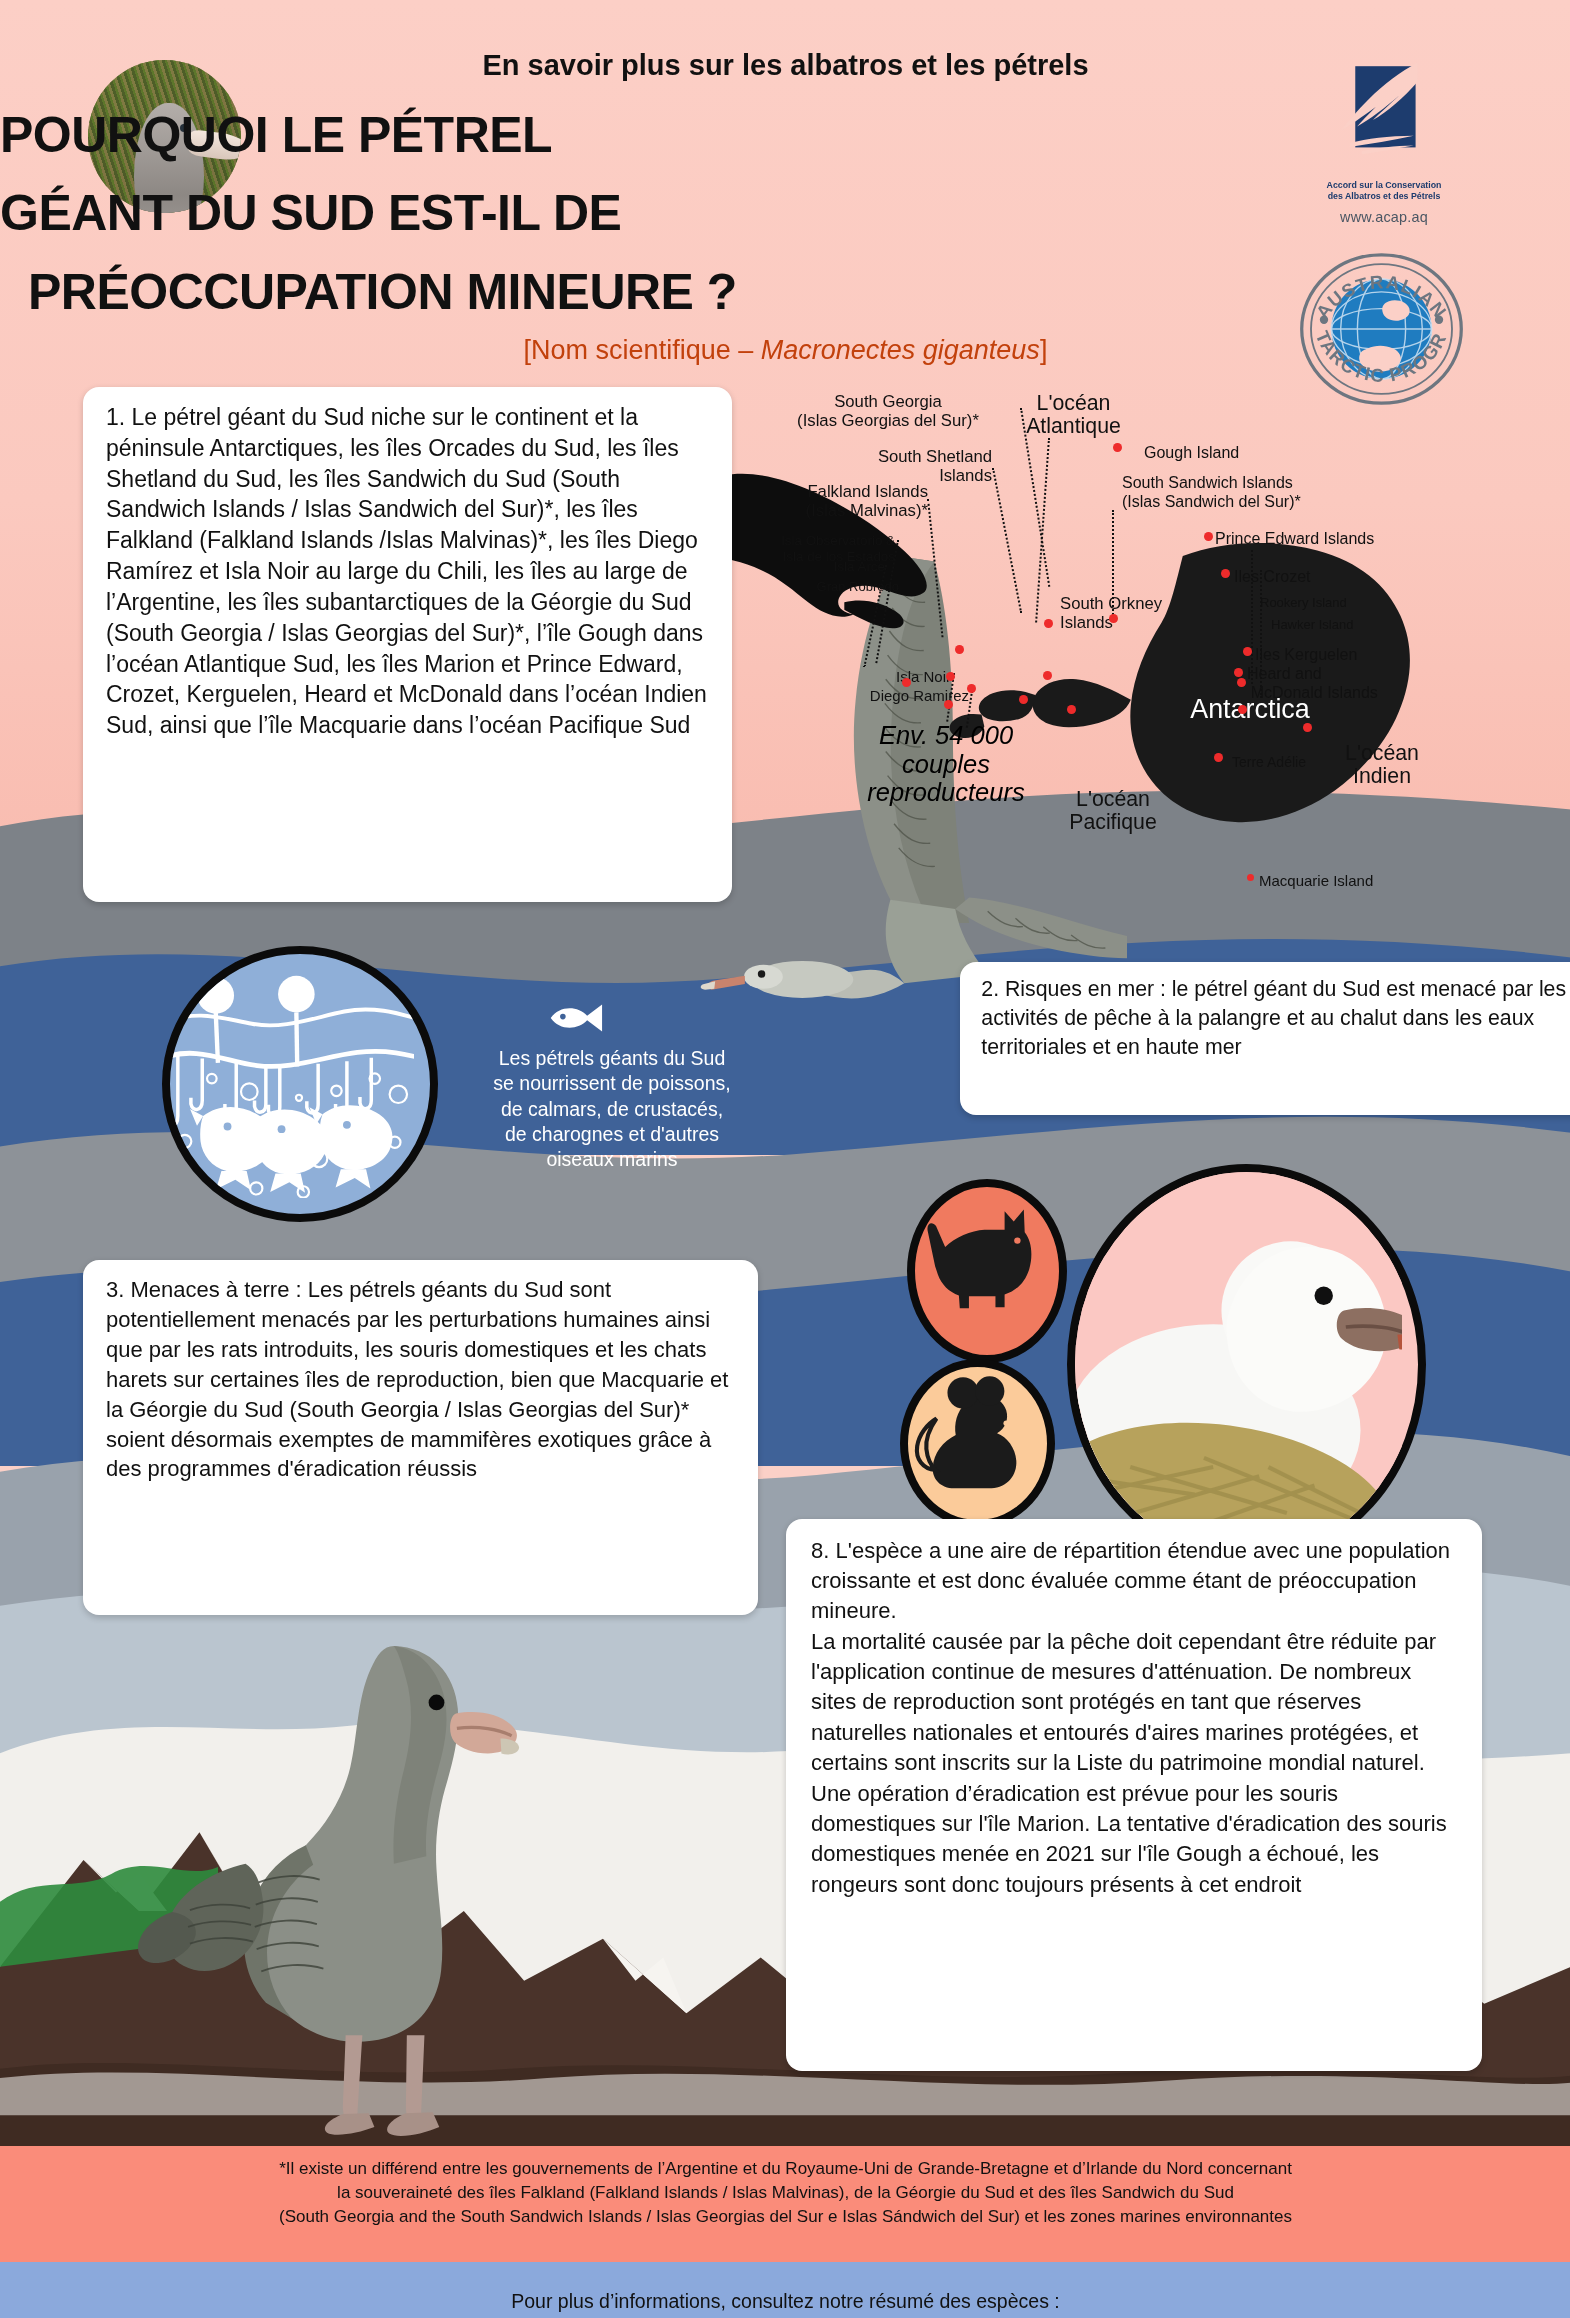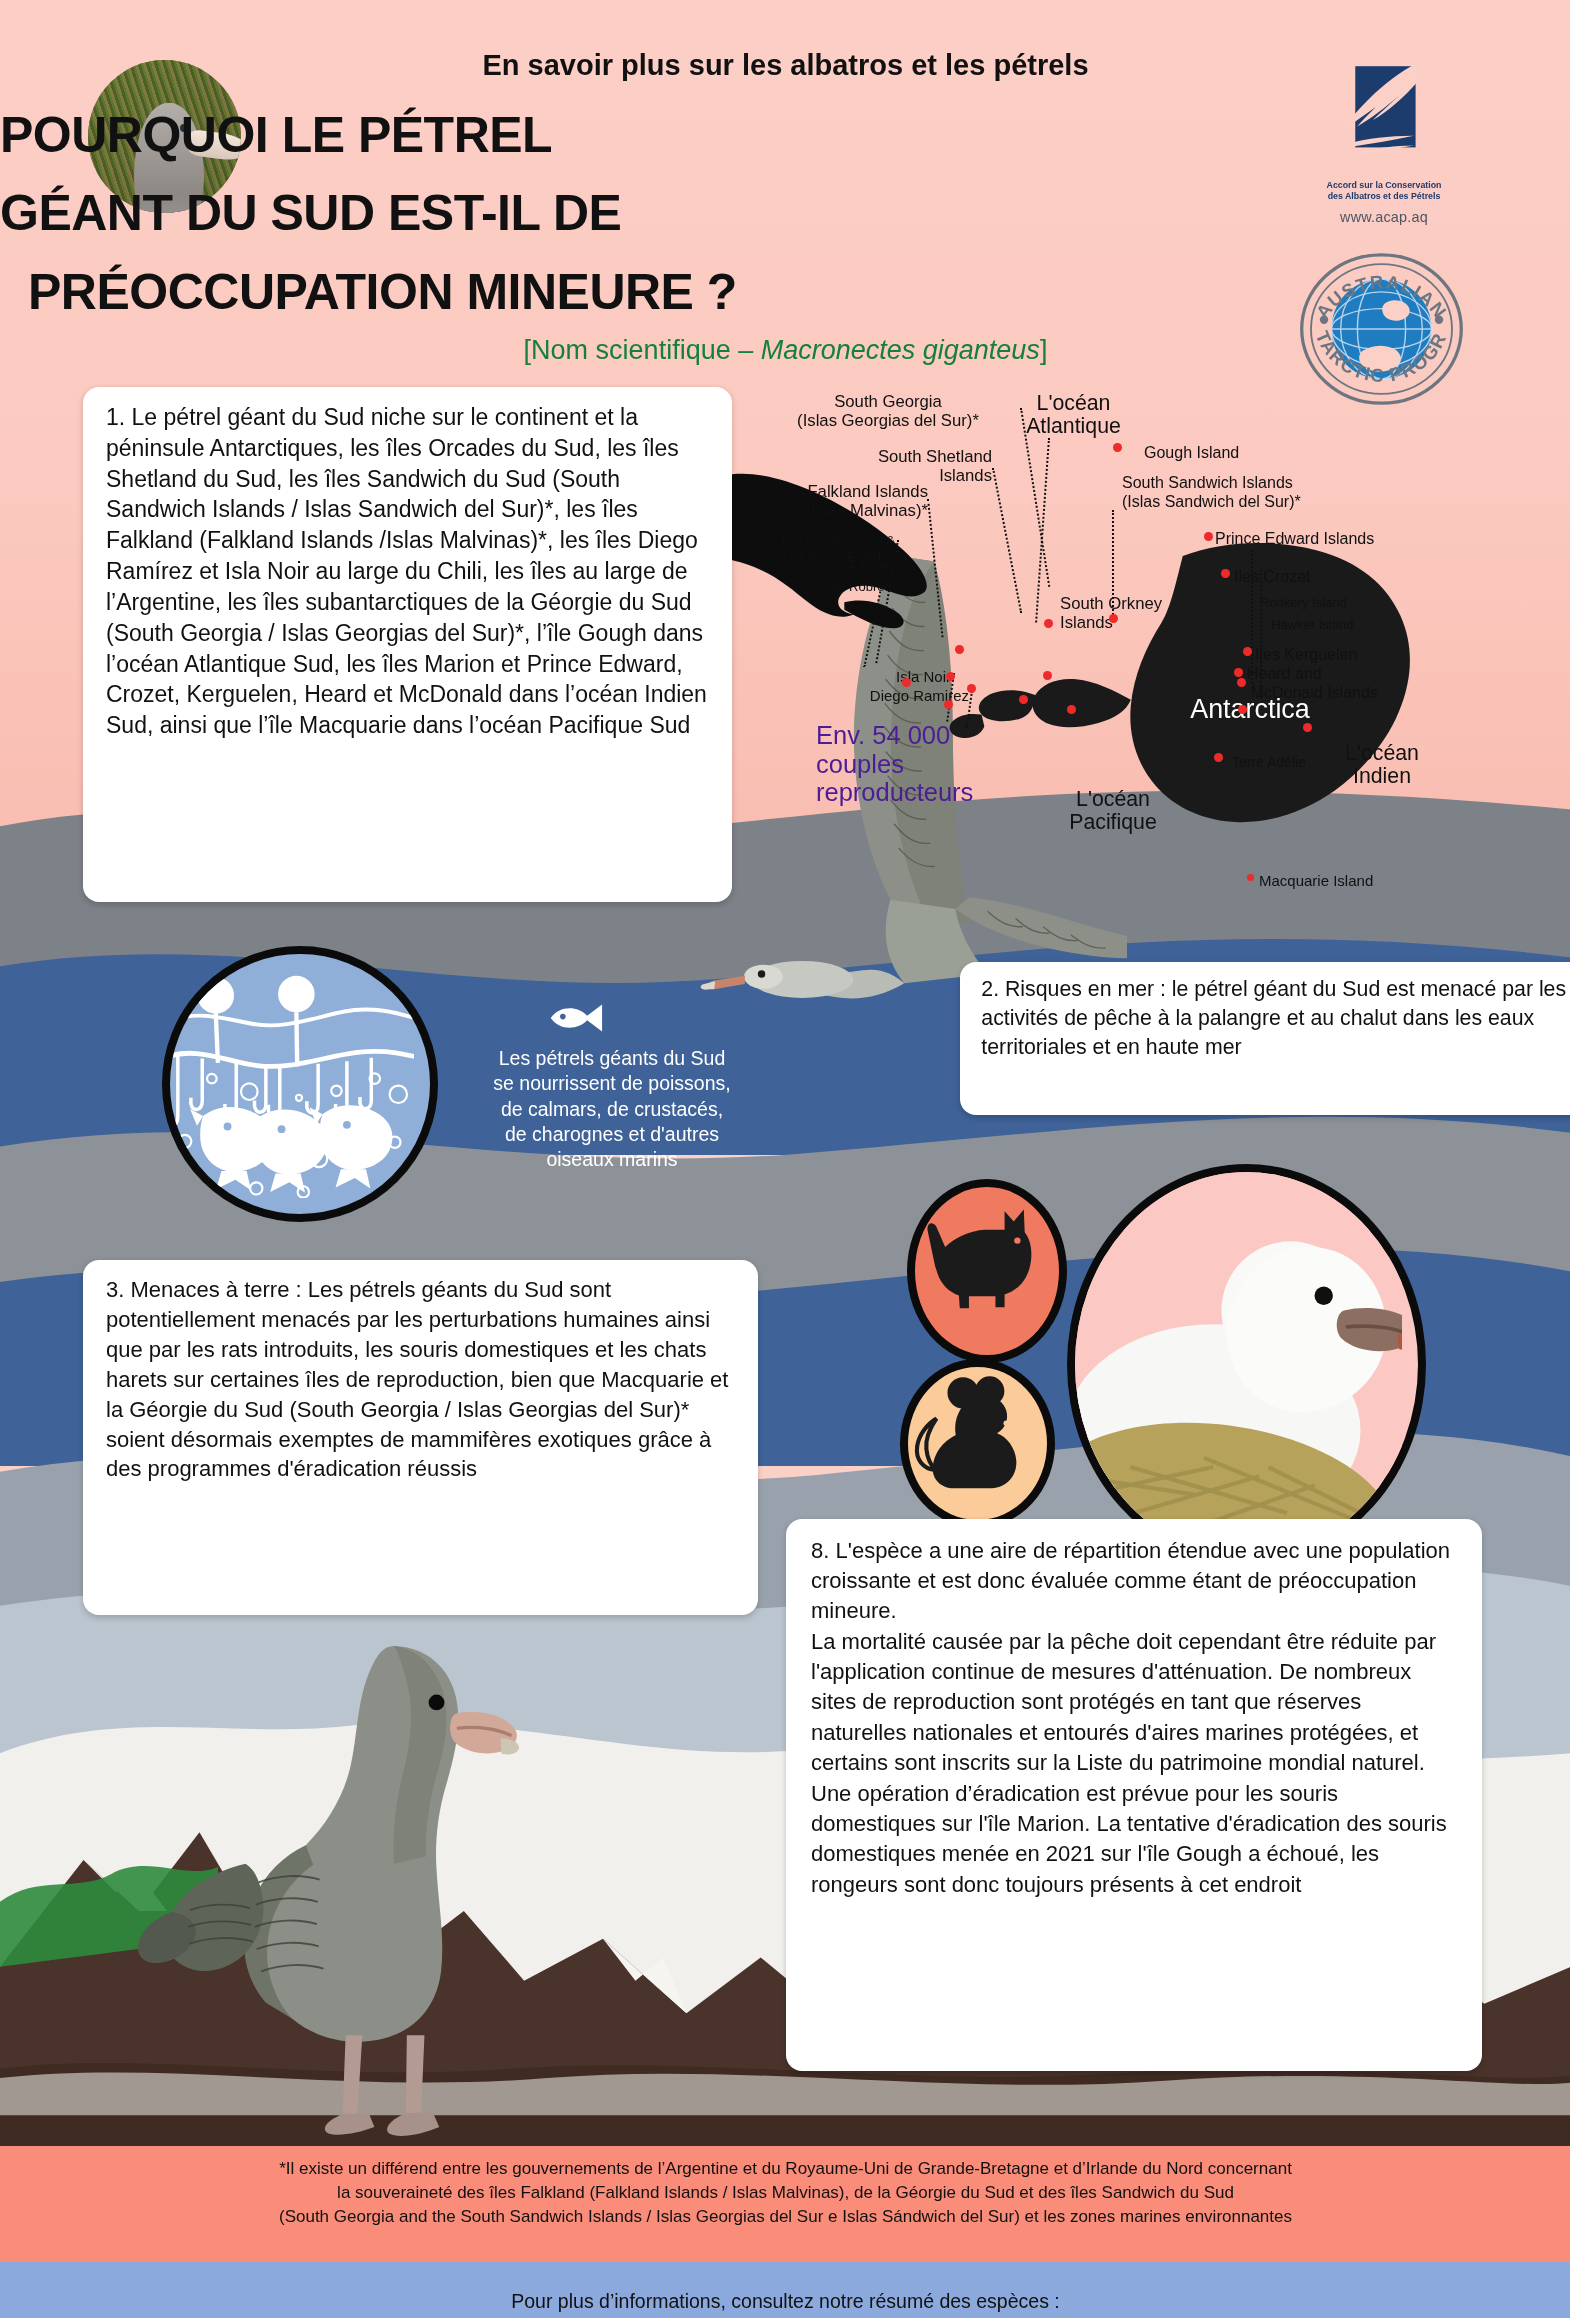--- a/index.html
+++ b/index.html
@@ -33,37 +33,37 @@
      border-radius:48% 48% 35% 35%/56% 56% 44% 44%;}
   .hdr-photo .bird-neck{position:absolute;left:33%;top:62%;width:40%;height:44%;
      background:linear-gradient(180deg,#9a9490,#807a76);border-radius:40% 40% 20% 20%;}
   .hdr-photo .bill{position:absolute;left:66%;top:48%;width:40%;height:17%;
      background:linear-gradient(180deg,#f4e7dd,#d8c6ba);border-radius:20% 55% 55% 25%;transform:rotate(8deg);}
   .hdr-photo .eye{position:absolute;left:60%;top:42%;width:8px;height:8px;border-radius:50%;background:#25303a;}
 
   .kicker{position:absolute;left:0;width:1571px;text-align:center;font-weight:bold;color:#111;}
   .bigtitle{position:absolute;left:0;width:1571px;text-align:left;font-weight:bold;color:#111;
      letter-spacing:-0.5px;line-height:1.12;}
-  .sciname{position:absolute;left:0;width:1571px;text-align:center;color:#15803d;}
+  .sciname{position:absolute;left:0;width:1571px;text-align:center;color:#c2410c;}
   .sciname i{font-style:italic;}
 
   
   .acap{position:absolute;left:1317px;top:56px;width:134px;text-align:center;}
   .acap-txt{font-size:8.8px;color:#1d3c6e;font-weight:bold;line-height:1.25;margin-top:5.6px;white-space:nowrap;}
   .acap-url{font-size:14.4px;color:#4a5663;margin-top:6.5px;letter-spacing:0.2px;}
 
   .aap{position:absolute;left:1298px;top:250px;width:167px;height:158px;}
   .maplabel{position:absolute;color:#111;line-height:1.16;white-space:nowrap;}
   .maplabel.r{text-align:right;}
   .maplabel.c{text-align:center;}
   .ocean-label{position:absolute;color:#111;line-height:1.1;text-align:center;}
   .dot{position:absolute;width:8.8px;height:8.8px;border-radius:50%;background:#ee2b2b;}
   .dot.sm{width:7px;height:7px;}
   .leader{position:absolute;border-left:2.3px dotted #111;}
-  .pop{position:absolute;color:#4c1d95;text-align:left;line-height:1.12;}
+  .pop{position:absolute;color:#000000;font-style:italic;text-align:center;line-height:1.12;}
 
   
   .card{position:absolute;background:#fff;border-radius:16px;color:#111;
         box-shadow:0 2.3px 6px rgba(0,0,0,.18);}
   .card p{margin:0;}
 
   .diet{position:absolute;color:#fff;text-align:center;line-height:1.3;}
 
   
   .circ{position:absolute;border-radius:50%;border:8px solid #0b0b0b;overflow:hidden;}

